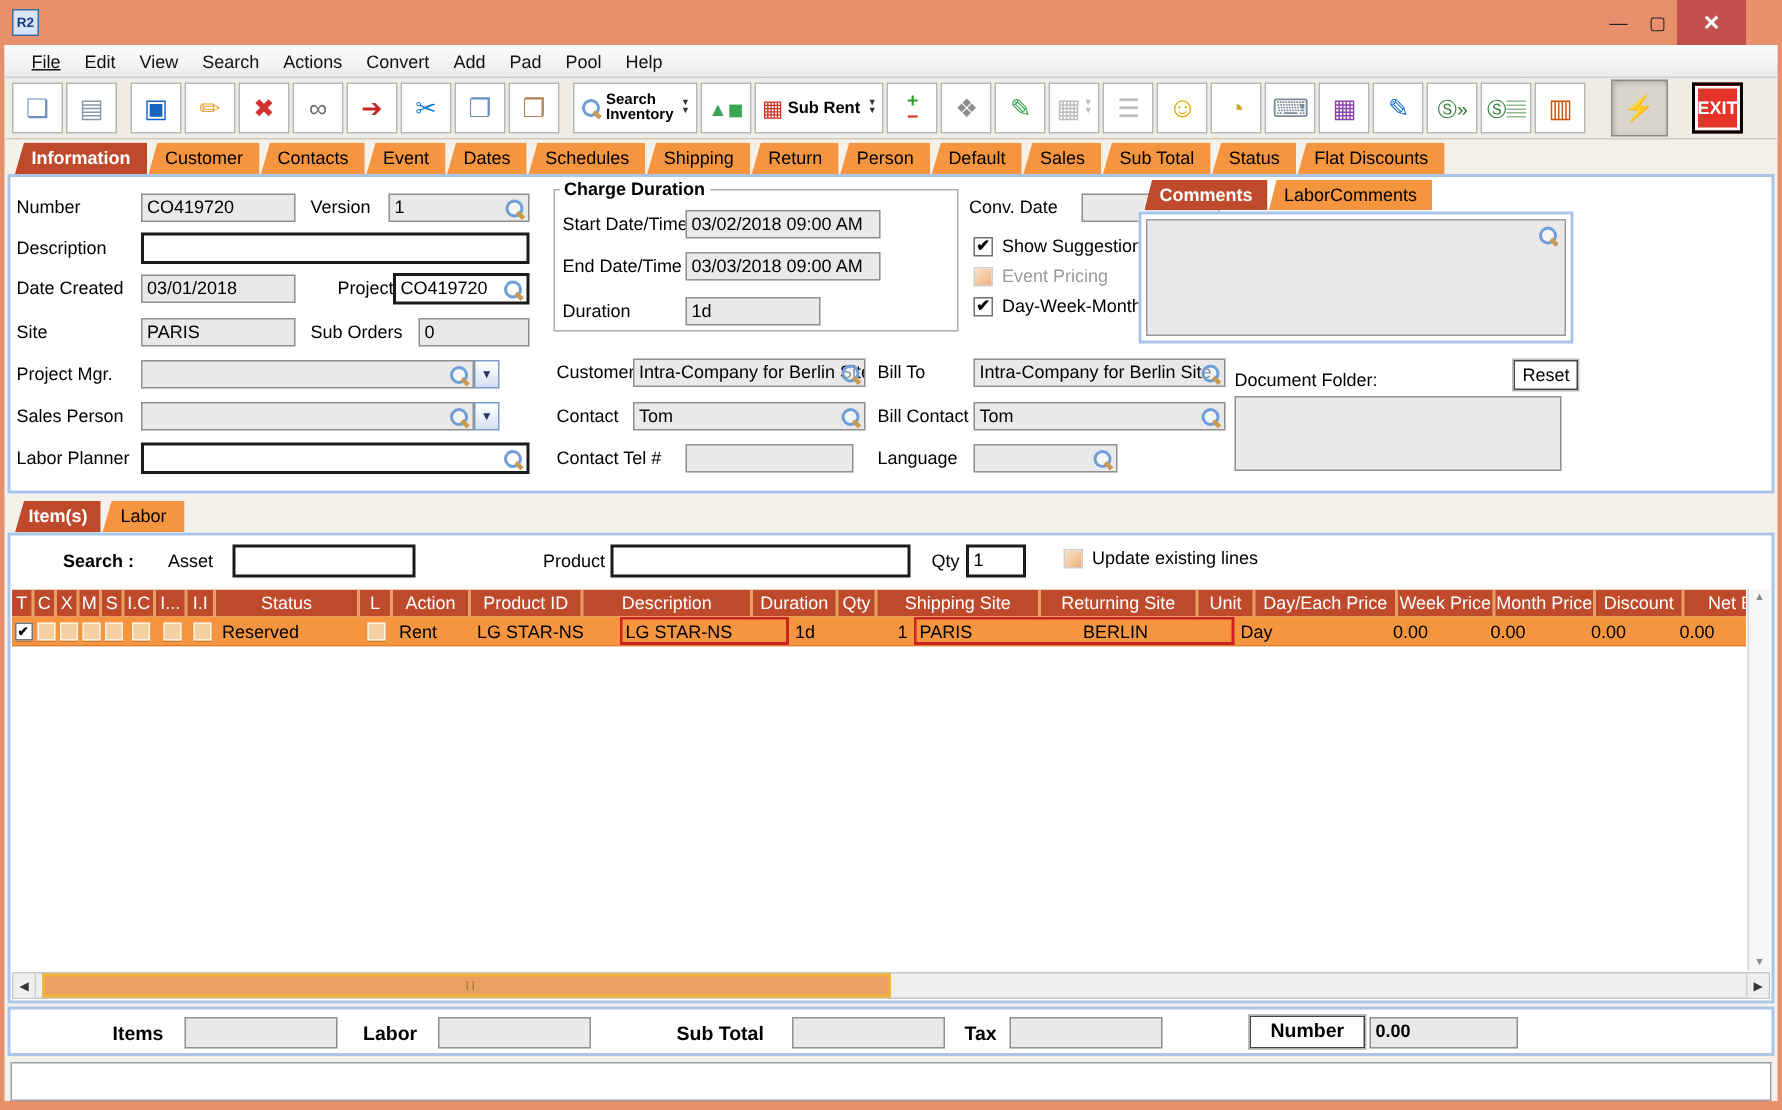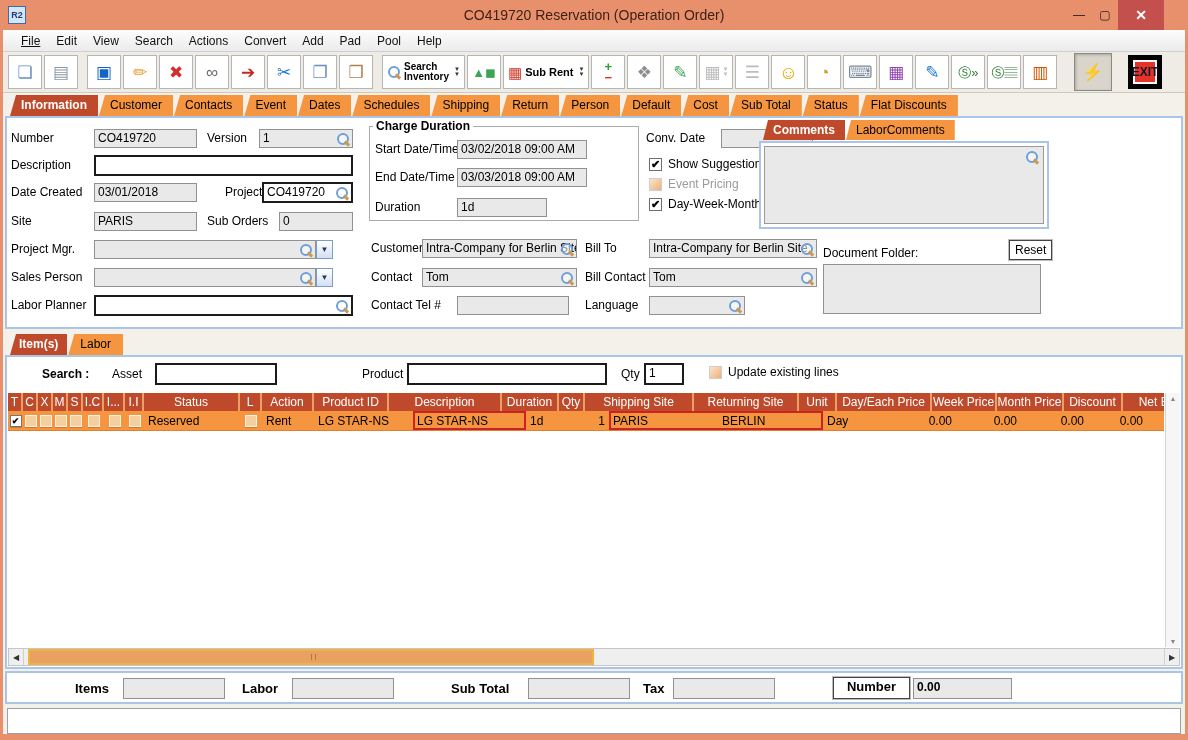--- a/index.html
+++ b/index.html
@@ -31,21 +31,21 @@
              align-items:center; padding:0 5px; gap:2px; flex:none; }
   .tbtn { height:34px; min-width:34px; background:#fff; border:1px solid #b5b5b5; display:flex;
           align-items:center; justify-content:center; font-size:17px; line-height:1; flex:none; }
   .tbtn.wide { padding:0 4px; gap:3px; font-size:14px; }
   .tbtn .tt { font-size:10px; font-weight:bold; line-height:10px; text-align:left; }
   .tbtn .tt2 { font-size:11px; font-weight:bold; }
   .dd { display:flex; flex-direction:column; font-size:6px; color:#333; line-height:5px; padding-left:2px; }
   .tbtn.dis { color:#bdbdbd; }
   .tbtn.dis * { color:#bdbdbd !important; }
   .tbtn.pressed { background:#d9d5cb; border:1px solid #8a8a8a; box-shadow:inset 1px 1px 3px #a9a49a; width:38px; height:38px; }
-  .tbtn.exitb { background:#e63329; border:5px solid #000000; color:#0f172a; font-size:12px; font-weight:bold;
+  .tbtn.exitb { background:#e63329; border:2px solid #000000; color:#ffffff; font-size:12px; font-weight:bold;
                 width:34px; box-shadow:inset 0 0 0 2px #f8f8f8; }
   .sep { width:5px; flex:none; }
   .gstack { display:flex; flex-direction:column; line-height:11px; font-size:13px; font-weight:bold; text-align:center; }
 
   
   .mag { width:14px; height:14px; position:absolute; right:2px; top:2px; }
   .mag::before { content:""; position:absolute; left:1px; top:1px; width:8px; height:8px;
                  border:2px solid #6f9fd8; border-radius:50%; background:rgba(255,255,255,.55); }
   .mag::after { content:""; position:absolute; right:0; bottom:1px; width:6px; height:3px;
                 background:#c99a52; transform:rotate(45deg); }
@@ -124,21 +124,20 @@
   .totals .lbl { font-weight:bold; font-size:13px; }
   .status { height:26px; margin:2px 4px 0 4px; background:#fff; border:1px solid #9aa0a8; flex:none; }
 </style>
 </head>
 <body>
 
 <div class="win">
 
   <div class="titlebar">
     <div class="appicon">R2</div>
-    <div class="apptitle">CO419720 Reservation (Operation Order)</div>
     <div class="wctl">
       <div class="wbtn">—</div>
       <div class="wbtn">▢</div>
       <div class="wbtn close">✕</div>
     </div>
   </div>
 
   <div class="bodyf">
 
     <div class="menubar">
@@ -268,21 +267,21 @@
       <div class="tab active">Information</div>
       <div class="tab">Customer</div>
       <div class="tab">Contacts</div>
       <div class="tab">Event</div>
       <div class="tab">Dates</div>
       <div class="tab">Schedules</div>
       <div class="tab">Shipping</div>
       <div class="tab">Return</div>
       <div class="tab">Person</div>
       <div class="tab">Default</div>
-      <div class="tab">Cost</div>
+      <div class="tab">Sales</div>
       <div class="tab">Sub Total</div>
       <div class="tab">Status</div>
       <div class="tab">Flat Discounts</div>
     </div>
 
     <div class="panel" id="infoPanel">
       <div class="lbl" style="left:4px;top:11px">Number</div>
       <div class="fld" style="left:87px;top:11px;width:103px">CO419720</div>
       <div class="lbl" style="left:200px;top:11px">Version</div>
       <div class="fld" style="left:252px;top:11px;width:94px">

